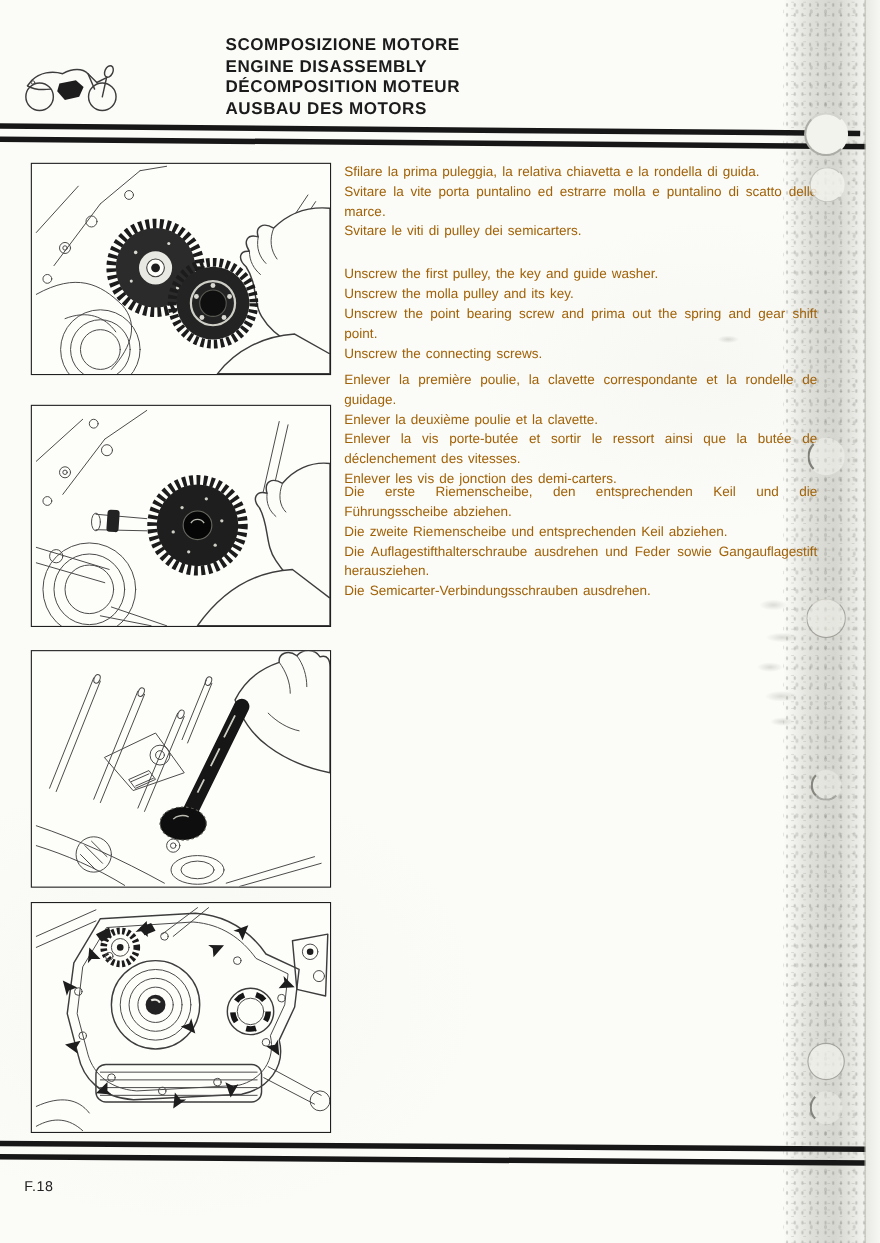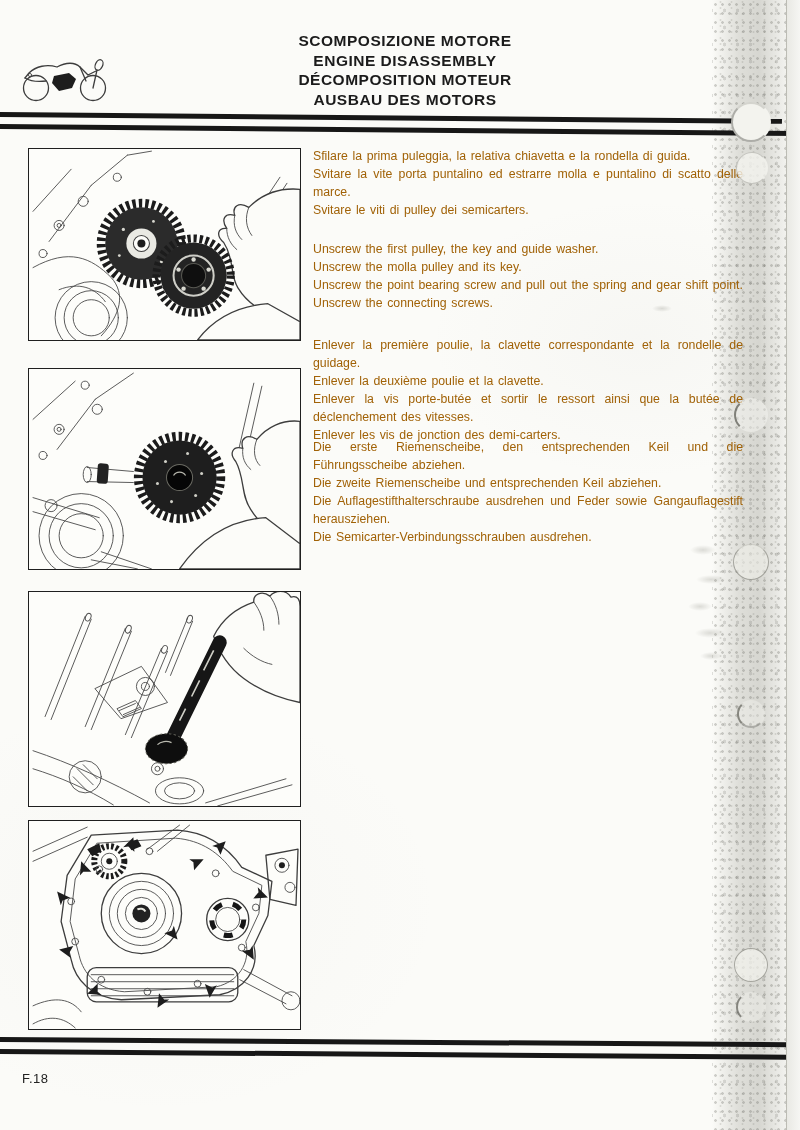--- a/index.html
+++ b/index.html
@@ -14,21 +14,21 @@
     position:absolute;inset:0;z-index:0;pointer-events:none;
     background:
       radial-gradient(ellipse 300px 200px at 80% 30%, rgba(180,180,170,0.06), transparent 70%),
       radial-gradient(ellipse 400px 300px at 20% 80%, rgba(180,180,170,0.05), transparent 70%);
   }
 
   
   .moto-icon{position:absolute;left:16px;top:48px;width:96px;height:56px;z-index:2;}
   .title-block{
     position:absolute;left:205px;top:31px;width:400px;z-index:2;
-    text-align:center;font-weight:bold;font-size:15.5px;line-height:19.5px;
+    font-weight:bold;font-size:15.5px;line-height:19.5px;
     letter-spacing:.5px;color:#1b1b1b;
   }
 
   
   .bar{position:absolute;height:5px;background:#171717;z-index:2;transform-origin:left center;}
   .bar-t1{left:0;top:112px;width:782px;transform:rotate(.5deg);}
   .bar-t2{left:0;top:124px;width:800px;transform:rotate(.5deg);}
   .bar-b1{left:0;top:1037px;width:788px;transform:rotate(.38deg);}
   .bar-b2{left:0;top:1049px;width:788px;transform:rotate(.42deg);}
 
@@ -332,21 +332,21 @@
 
 <div class="lang-block block-it">
   <p>Sfilare la prima puleggia, la relativa chiavetta e la rondella di guida.</p>
   <p>Svitare la vite porta puntalino ed estrarre molla e puntalino di scatto delle marce.</p>
   <p>Svitare le viti di pulley dei semicarters.</p>
 </div>
 
 <div class="lang-block block-en">
   <p>Unscrew the first pulley, the key and guide washer.</p>
   <p>Unscrew the molla pulley and its key.</p>
-  <p>Unscrew the point bearing screw and pull out the spring and gear shift point.</p>
+  <p>Unscrew the point bearing screw and prima out the spring and gear shift point.</p>
   <p>Unscrew the connecting screws.</p>
 </div>
 
 <div class="lang-block block-fr">
   <p>Enlever la première poulie, la clavette correspondante et la rondelle de guidage.</p>
   <p>Enlever la deuxième poulie et la clavette.</p>
   <p>Enlever la vis porte-butée et sortir le ressort ainsi que la butée de déclenchement des vitesses.</p>
   <p>Enlever les vis de jonction des demi-carters.</p>
 </div>
 

